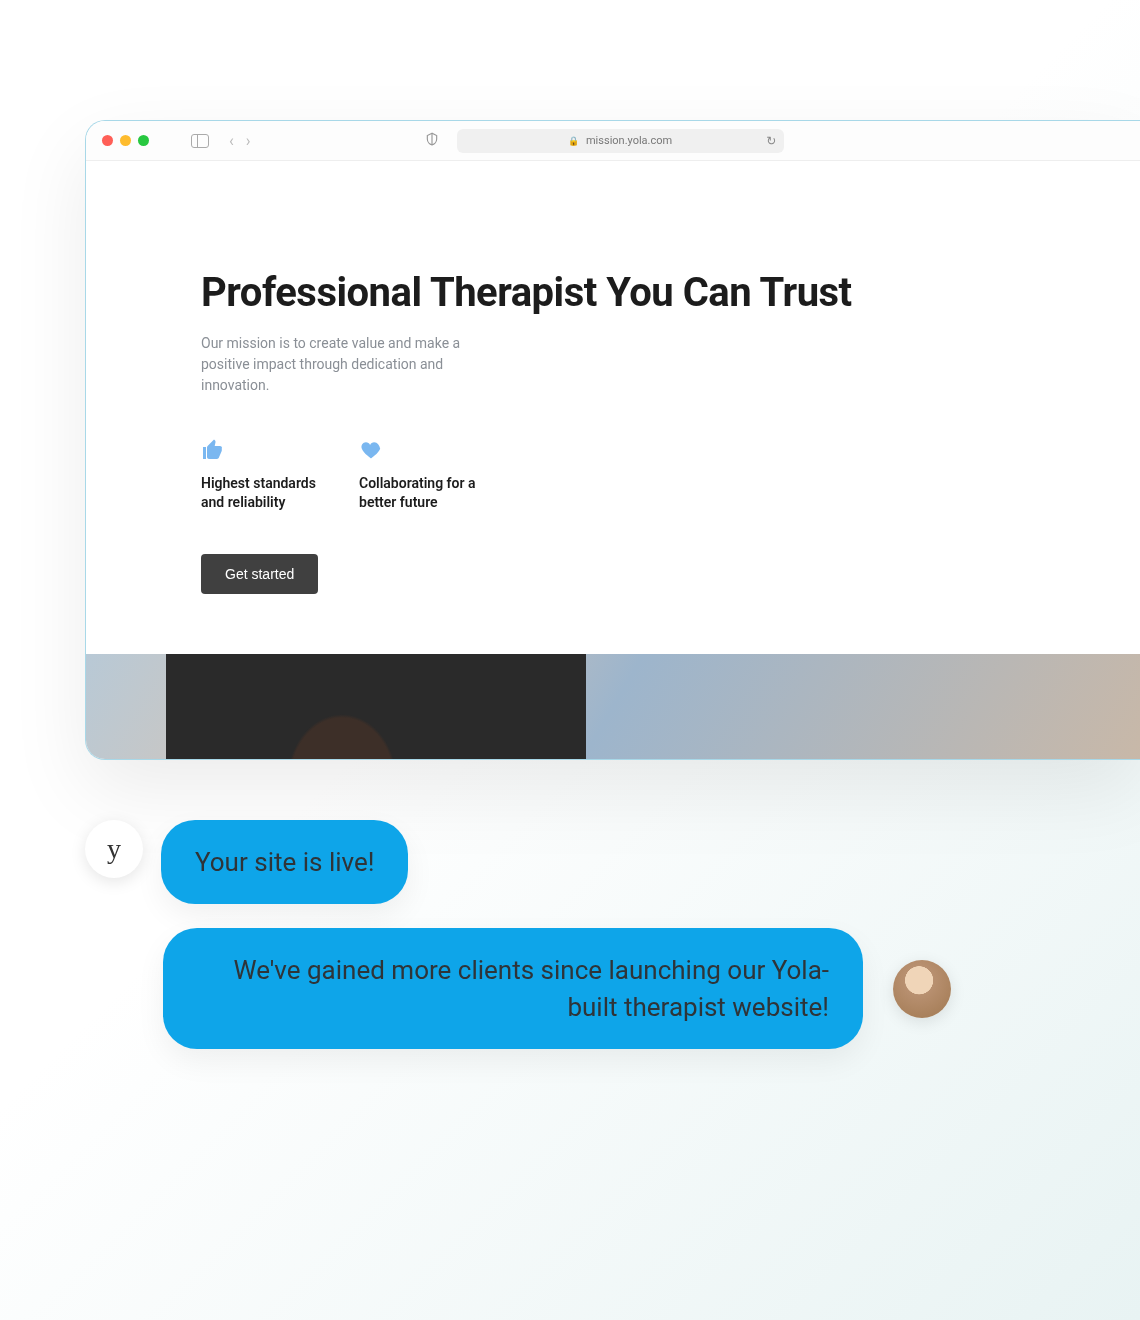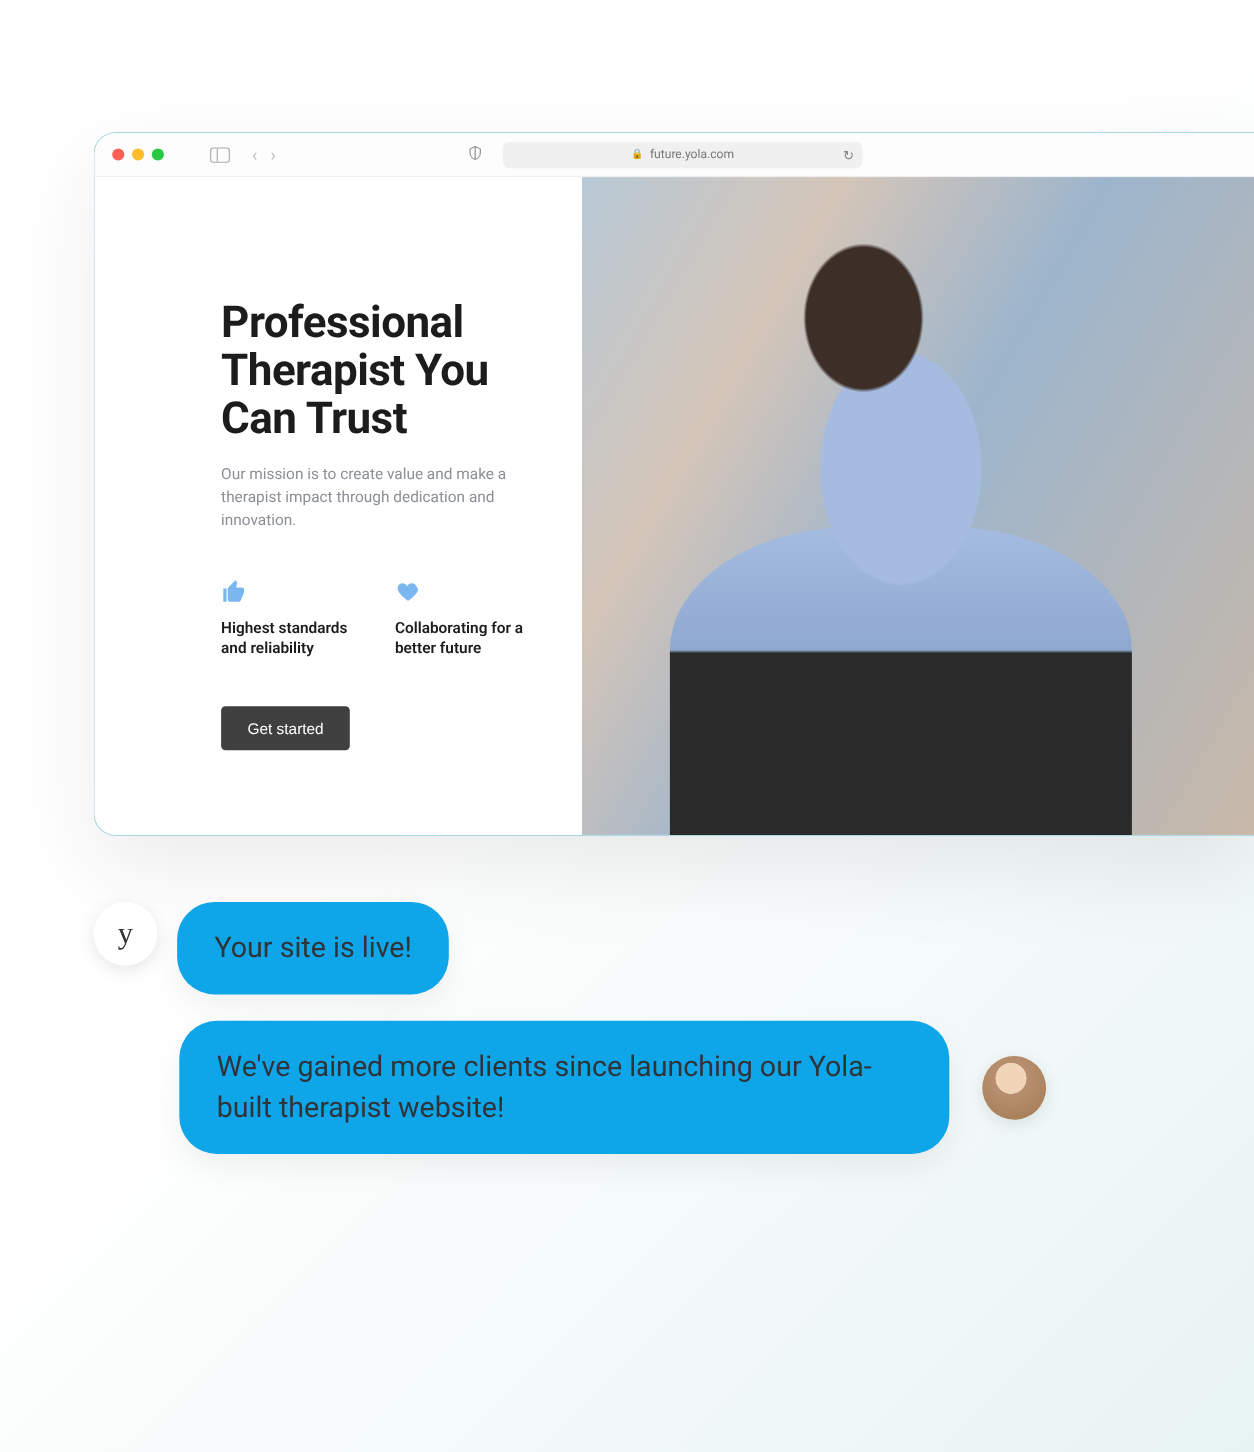--- a/index.html
+++ b/index.html
@@ -66,20 +66,21 @@
   max-width: 400px;
 }
 .lock-mini { font-size: 9px; color: #888; }
 .reload-wrap { position: absolute; right: 8px; font-size: 12px; color: #888; }
 .chrome-spacer3 { flex: 1; }
 
 
 .page-content {
   display: flex;
   height: calc(100% - 40px);
+  flex-direction: column;
 }
 .page-left {
   flex: 0 0 440px;
   padding: 110px 40px 60px 115px;
 }
 .page-hero-title {
   font-size: 40px;
   font-weight: 700;
   line-height: 1.1;
   color: #1c1c1c;
@@ -179,21 +180,21 @@
 .bubble {
   background: #0ea5e9;
   border-radius: 34px;
   padding: 24px 34px;
   font-size: 26px;
   line-height: 1.4;
   color: #2f3438;
   box-shadow: 0 12px 30px rgba(0,0,0,0.06);
 }
 .bubble-small { display: inline-block; }
-.bubble-wide { flex: 1; max-width: 700px; }
+.bubble-wide { flex: 1; max-width: 700px; text-align: right; }
 .chat-row-2 { margin-left: 78px; align-items: center; gap: 30px; }
 </style>
 </head>
 <body>
 
 <div class="browser-frame">
 
   <div class="browser-chrome">
     <div class="traffic-lights">
       <span class="dot dot-red"></span>
@@ -208,30 +209,30 @@
     </div>
     <span class="chrome-spacer2"></span>
     <span class="shield-wrap">
       <svg width="14" height="14" viewBox="0 0 24 24" fill="none" stroke="#999" stroke-width="2">
           <path d="M12 2 L4 6 v6 c0 5 4 9 8 10 4-1 8-5 8-10 V6 Z"></path>
           <path d="M12 2 v20"></path>
         </svg>
     </span>
     <div class="url-bar">
       <span class="lock-mini">🔒</span>
-      <span>future.yola.com</span>
+      <span>mission.yola.com</span>
       <span class="reload-wrap">↻</span>
     </div>
     <span class="chrome-spacer3"></span>
   </div>
 
   <div class="page-content">
     <div class="page-left">
       <h1 class="page-hero-title">Professional Therapist You Can Trust</h1>
-      <p class="page-mission">Our mission is to create value and make a therapist impact through dedication and innovation.</p>
+      <p class="page-mission">Our mission is to create value and make a positive impact through dedication and innovation.</p>
 
       <div class="features">
         <div class="feature">
           <div class="feature-icon">
             <svg width="24" height="24" viewBox="0 0 24 24" fill="#7ab7f0">
                 <path d="M2 21h3V9H2v12zm19-11c0-1.1-.9-2-2-2h-5.3l.8-3.8V3.7c0-.4-.2-.8-.4-1.1L13 1.5 6.6 8c-.4.4-.6.9-.6 1.4V19c0 1.1.9 2 2 2h8c.8 0 1.5-.5 1.8-1.2l2.9-6.8c.1-.2.1-.5.1-.7V10z"></path>
               </svg>
           </div>
           <div class="feature-label">Highest standards and reliability</div>
         </div>

